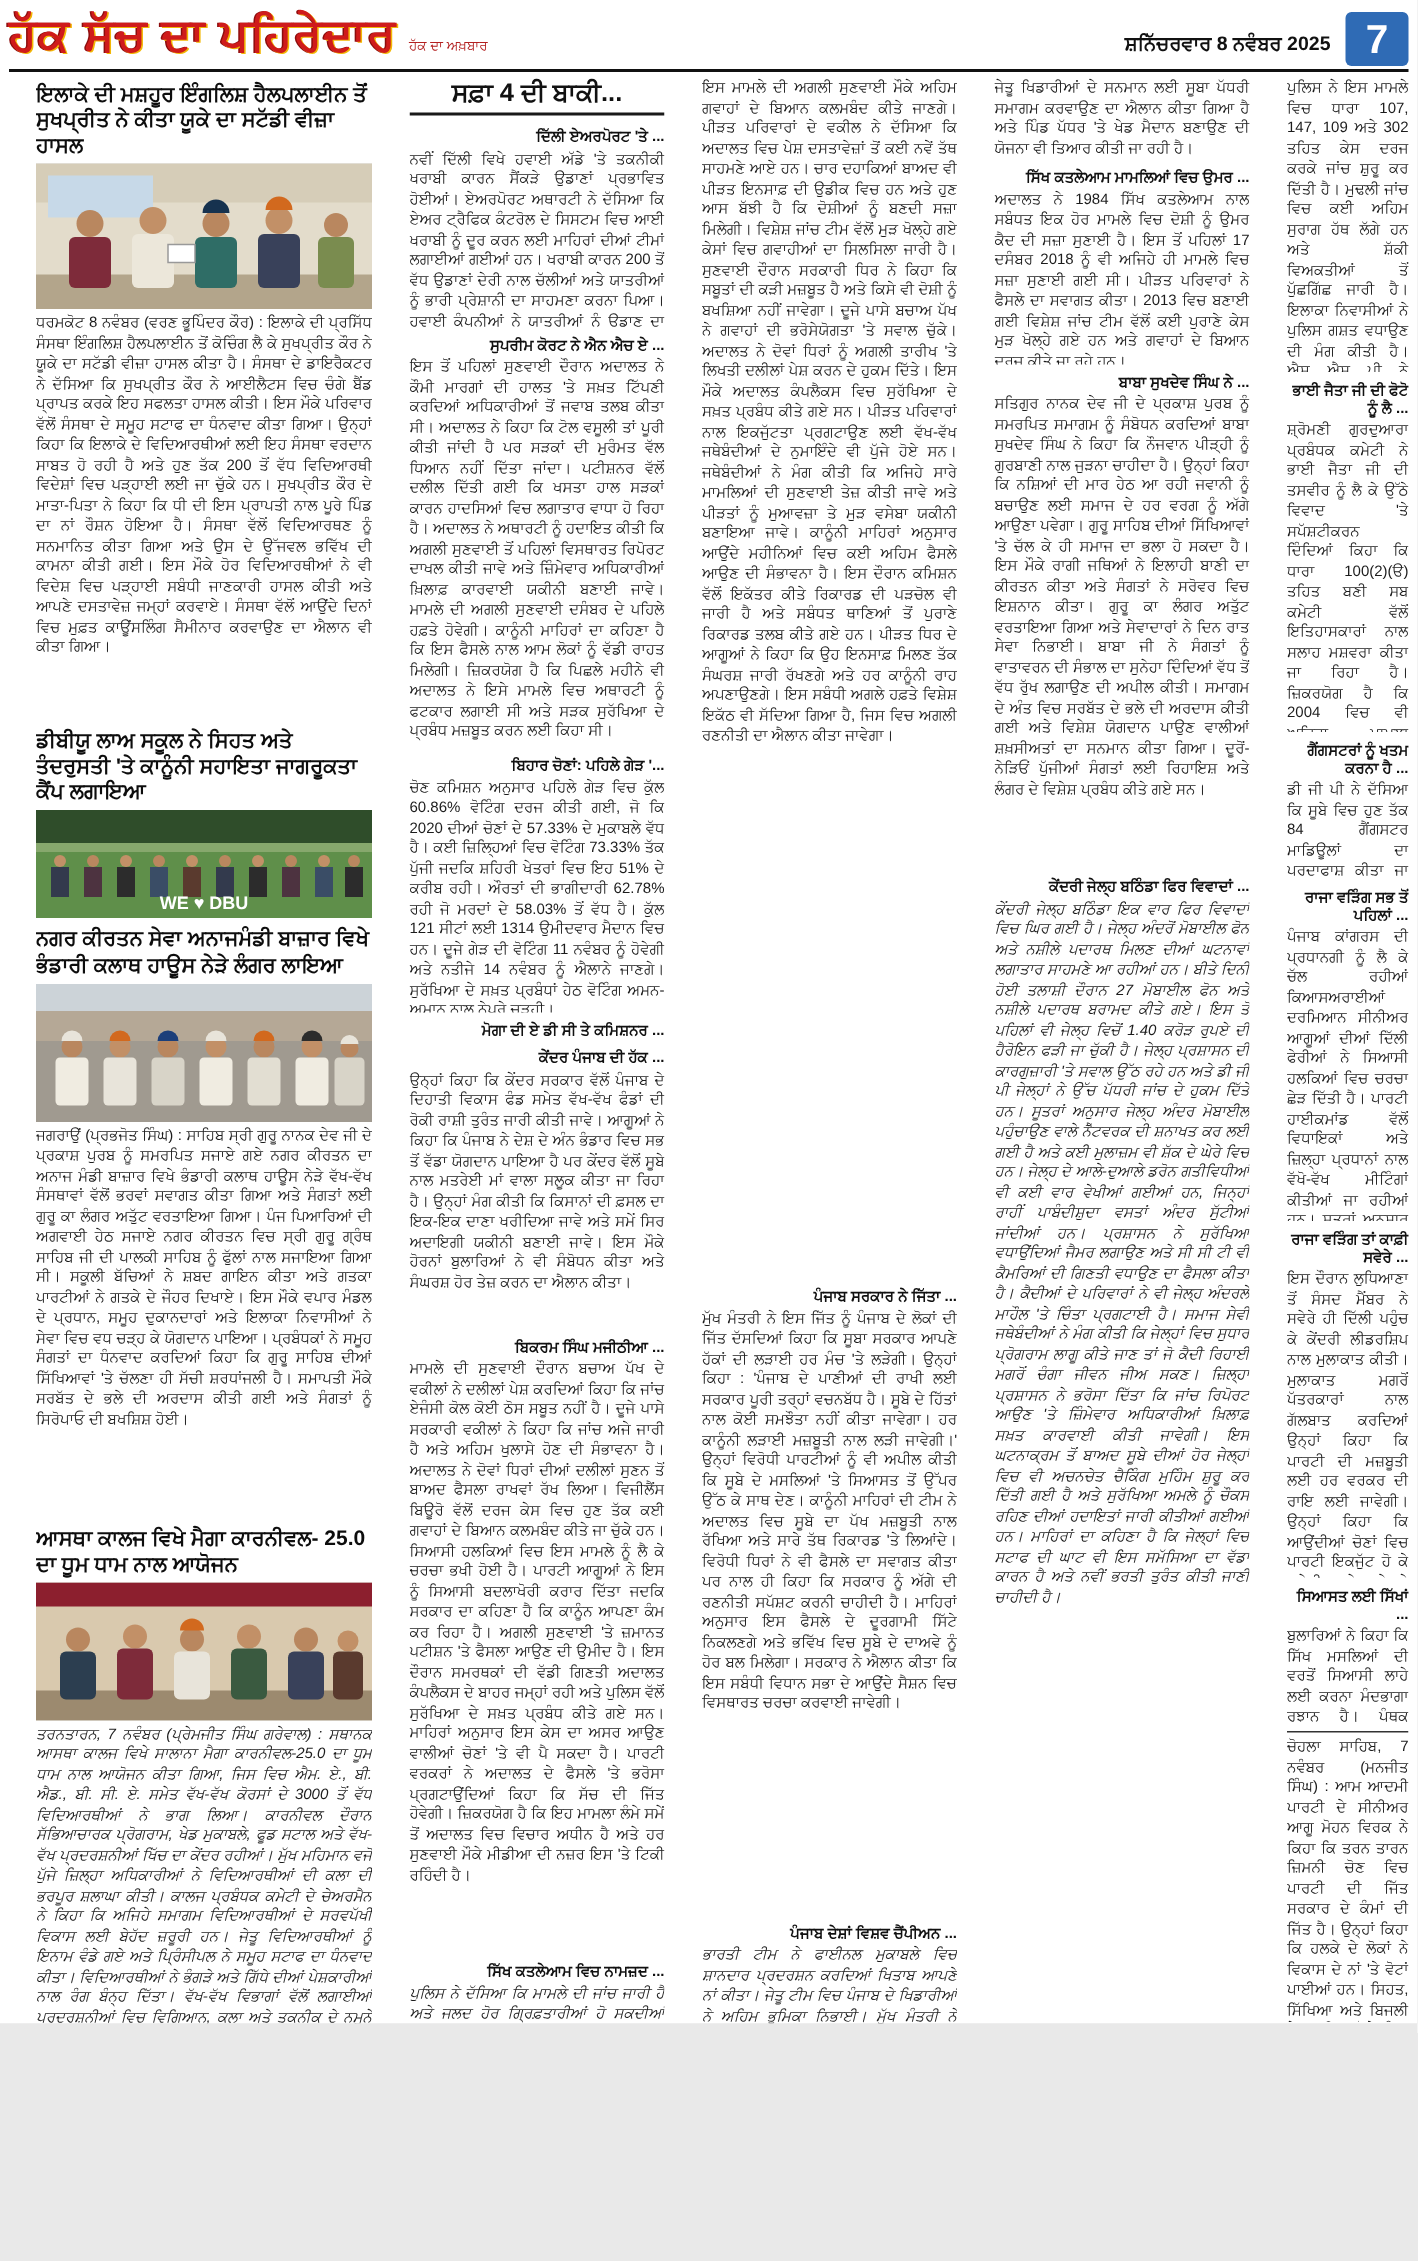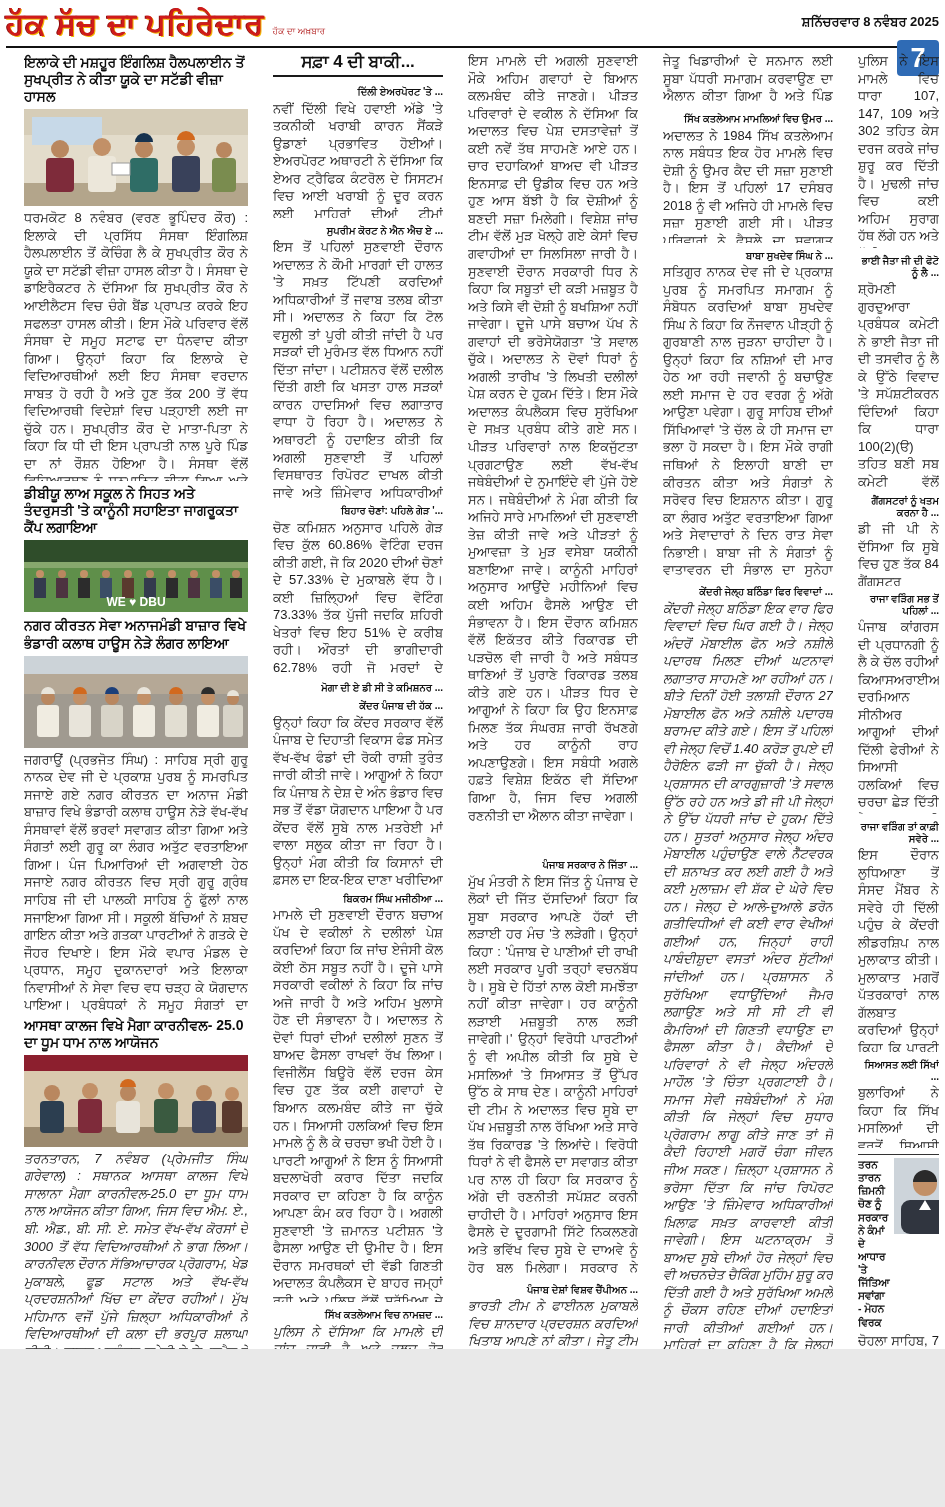--- a/index.html
+++ b/index.html
@@ -6,34 +6,34 @@
   .page{width:945px;height:1349px;background:#fff;margin:0 auto;position:relative;
         box-sizing:border-box;padding:4px 6px;color:#111;
         font-family:"Liberation Sans","DejaVu Sans",sans-serif;overflow:hidden;}
   
   .mast{display:flex;justify-content:space-between;align-items:flex-start;height:42px;
         border-bottom:2px solid #111;margin-bottom:4px;}
   .logo-wrap{display:flex;align-items:baseline;gap:8px;}
   .logo-main{font-size:30px;font-weight:bold;color:#cf1b1b;line-height:40px;
              text-shadow:1px 1px 0 #f2b705, -1px 0 0 #8c0d0d;letter-spacing:1px;}
   .logo-tag{font-size:9px;color:#b32020;font-weight:normal;}
-  .mast-right{display:flex;align-items:flex-end;gap:10px;padding-top:4px;flex-direction:column;}
+  .mast-right{display:flex;align-items:center;gap:10px;padding-top:4px;}
   .date{font-size:13px;font-weight:bold;color:#111;padding-top:6px;}
   .pagebox{width:42px;height:36px;background:#2f6bb5;color:#fff;font-size:27px;font-weight:bold;
            display:flex;align-items:center;justify-content:center;border-radius:4px;}
   
   .content{display:flex;gap:7px;height:1434px;overflow:hidden;}
   .col{display:flex;flex-direction:column;overflow:hidden;height:100%;min-width:0;margin-left:18px;}
   .c1{width:224px;flex:none;}
   .c2,.c3,.c4{width:170px;flex:none;}
   .c5{flex:1;}
   
   .headline{font-weight:bold;font-size:14px;line-height:1.22;margin:2px 0 3px;color:#0d0d0d;}
   .sub{font-weight:bold;font-size:10px;text-align:right;margin:5px 0 2px;line-height:1.15;flex:none;}
-  .bd{font-size:13px;line-height:1.35;text-align:justify;overflow:hidden;margin:0 0 2px;color:#1c1c1c;flex:none;}
+  .bd{font-size:10px;line-height:1.35;text-align:justify;overflow:hidden;margin:0 0 2px;color:#1c1c1c;flex:none;}
   .fill{flex:1 1 auto;font-style:italic;}
   .secthead{font-size:17px;font-weight:bold;text-align:center;border-bottom:2.5px solid #1a1a1a;
             padding-bottom:3px;margin-bottom:4px;flex:none;}
   .photo{display:block;width:100%;margin:1px 0 3px;flex:none;background:#ccc;}
   
   .boxart{border-top:1.5px solid #333;margin-top:4px;padding-top:3px;flex:none;}
   .boxhead-row{display:flex;gap:4px;align-items:flex-start;}
   .boxhead{font-weight:bold;font-size:10.5px;line-height:1.25;flex:1;margin:0 0 3px;}
   .boxphoto{flex:none;}
   .footer{border:1px solid #111;font-size:7.8px;padding:3px 4px;margin-top:3px;
@@ -207,30 +207,20 @@
       <h3 class="sub">ਗੈਂਗਸਟਰਾਂ ਨੂੰ ਖਤਮ ਕਰਨਾ ਹੈ ...</h3>
       <p class="bd" style="height:66px">ਡੀ ਜੀ ਪੀ ਨੇ ਦੱਸਿਆ ਕਿ ਸੂਬੇ ਵਿਚ ਹੁਣ ਤੱਕ 84 ਗੈਂਗਸਟਰ ਮਾਡਿਊਲਾਂ ਦਾ ਪਰਦਾਫਾਸ਼ ਕੀਤਾ ਜਾ ਚੁੱਕਾ ਹੈ ਅਤੇ ਸੰਗਠਿਤ ਅਪਰਾਧ ਖ਼ਿਲਾਫ਼ ਮੁਹਿੰਮ ਹੋਰ ਤੇਜ਼ ਕੀਤੀ ਜਾਵੇਗੀ। ਨਸ਼ਾ ਤਸਕਰਾਂ ਦੀਆਂ ਜਾਇਦਾਦਾਂ ਜ਼ਬਤ ਕਰਨ ਦੀ ਕਾਰਵਾਈ ਵੀ ਜਾਰੀ ਹੈ।</p>
       <h3 class="sub">ਰਾਜਾ ਵੜਿੰਗ ਸਭ ਤੋਂ ਪਹਿਲਾਂ ...</h3>
       <p class="bd" style="height:196px">ਪੰਜਾਬ ਕਾਂਗਰਸ ਦੀ ਪ੍ਰਧਾਨਗੀ ਨੂੰ ਲੈ ਕੇ ਚੱਲ ਰਹੀਆਂ ਕਿਆਸਅਰਾਈਆਂ ਦਰਮਿਆਨ ਸੀਨੀਅਰ ਆਗੂਆਂ ਦੀਆਂ ਦਿੱਲੀ ਫੇਰੀਆਂ ਨੇ ਸਿਆਸੀ ਹਲਕਿਆਂ ਵਿਚ ਚਰਚਾ ਛੇੜ ਦਿੱਤੀ ਹੈ। ਪਾਰਟੀ ਹਾਈਕਮਾਂਡ ਵੱਲੋਂ ਵਿਧਾਇਕਾਂ ਅਤੇ ਜ਼ਿਲ੍ਹਾ ਪ੍ਰਧਾਨਾਂ ਨਾਲ ਵੱਖੋ-ਵੱਖ ਮੀਟਿੰਗਾਂ ਕੀਤੀਆਂ ਜਾ ਰਹੀਆਂ ਹਨ। ਸੂਤਰਾਂ ਅਨੁਸਾਰ ਆਉਂਦੇ ਦਿਨਾਂ ਵਿਚ ਜਥੇਬੰਦਕ ਢਾਂਚੇ ਵਿਚ ਵੱਡਾ ਫੇਰਬਦਲ ਹੋ ਸਕਦਾ ਹੈ। ਕਈ ਆਗੂ ਆਪੋ-ਆਪਣੇ ਸਮਰਥਕਾਂ ਸਮੇਤ ਸਰਗਰਮੀ ਵਧਾ ਚੁੱਕੇ ਹਨ। ਪਾਰਟੀ ਦੇ ਬੁਲਾਰੇ ਨੇ ਕਿਹਾ ਕਿ ਫੈਸਲਾ ਹਾਈਕਮਾਂਡ ਨੇ ਕਰਨਾ ਹੈ ਅਤੇ ਸਾਰੇ ਆਗੂ ਉਸ ਨੂੰ ਪ੍ਰਵਾਨ ਕਰਨਗੇ। ਵਰਕਰਾਂ ਵਿਚ ਵੀ ਨਵੀਂ ਟੀਮ ਨੂੰ ਲੈ ਕੇ ਉਤਸੁਕਤਾ ਬਣੀ ਹੋਈ ਹੈ।</p>
       <h3 class="sub">ਰਾਜਾ ਵੜਿੰਗ ਤਾਂ ਕਾਫ਼ੀ ਸਵੇਰੇ ...</h3>
       <p class="bd" style="height:206px">ਇਸ ਦੌਰਾਨ ਲੁਧਿਆਣਾ ਤੋਂ ਸੰਸਦ ਮੈਂਬਰ ਨੇ ਸਵੇਰੇ ਹੀ ਦਿੱਲੀ ਪਹੁੰਚ ਕੇ ਕੇਂਦਰੀ ਲੀਡਰਸ਼ਿਪ ਨਾਲ ਮੁਲਾਕਾਤ ਕੀਤੀ। ਮੁਲਾਕਾਤ ਮਗਰੋਂ ਪੱਤਰਕਾਰਾਂ ਨਾਲ ਗੱਲਬਾਤ ਕਰਦਿਆਂ ਉਨ੍ਹਾਂ ਕਿਹਾ ਕਿ ਪਾਰਟੀ ਦੀ ਮਜ਼ਬੂਤੀ ਲਈ ਹਰ ਵਰਕਰ ਦੀ ਰਾਇ ਲਈ ਜਾਵੇਗੀ। ਉਨ੍ਹਾਂ ਕਿਹਾ ਕਿ ਆਉਂਦੀਆਂ ਚੋਣਾਂ ਵਿਚ ਪਾਰਟੀ ਇਕਜੁੱਟ ਹੋ ਕੇ ਲੜੇਗੀ ਅਤੇ ਸੂਬੇ ਦੇ ਮੁੱਦਿਆਂ ਨੂੰ ਜ਼ੋਰ-ਸ਼ੋਰ ਨਾਲ ਉਠਾਇਆ ਜਾਵੇਗਾ। ਅੰਦਰੂਨੀ ਖਿੱਚੋਤਾਣ ਦੀਆਂ ਖ਼ਬਰਾਂ ਨੂੰ ਰੱਦ ਕਰਦਿਆਂ ਉਨ੍ਹਾਂ ਕਿਹਾ ਕਿ ਪਾਰਟੀ ਵਿਚ ਕੋਈ ਧੜੇਬੰਦੀ ਨਹੀਂ ਹੈ। ਸਾਰੇ ਆਗੂ ਮਿਲ ਕੇ ਲੋਕਾਂ ਦੇ ਮਸਲੇ ਹੱਲ ਕਰਵਾਉਣ ਲਈ ਯਤਨਸ਼ੀਲ ਹਨ। ਉਨ੍ਹਾਂ ਕੇਂਦਰ ਸਰਕਾਰ 'ਤੇ ਵੀ ਨਿਸ਼ਾਨਾ ਸਾਧਿਆ ਅਤੇ ਕਿਹਾ ਕਿ ਸੂਬੇ ਨਾਲ ਵਿਤਕਰਾ ਬੰਦ ਕੀਤਾ ਜਾਵੇ।</p>
       <h3 class="sub">ਸਿਆਸਤ ਲਈ ਸਿੱਖਾਂ ...</h3>
       <p class="bd" style="height:64px">ਬੁਲਾਰਿਆਂ ਨੇ ਕਿਹਾ ਕਿ ਸਿੱਖ ਮਸਲਿਆਂ ਦੀ ਵਰਤੋਂ ਸਿਆਸੀ ਲਾਹੇ ਲਈ ਕਰਨਾ ਮੰਦਭਾਗਾ ਰੁਝਾਨ ਹੈ। ਪੰਥਕ ਮਸਲਿਆਂ 'ਤੇ ਸਾਰੀਆਂ ਧਿਰਾਂ ਨੂੰ ਇਕਜੁੱਟ ਹੋ ਕੇ ਪਹਿਰਾ ਦੇਣਾ ਚਾਹੀਦਾ ਹੈ।</p>
 
       <div class="boxart">
-        <div class="boxhead-row">
-          <h3 class="boxhead">ਤਰਨ ਤਾਰਨ ਜ਼ਿਮਨੀ ਚੋਣ ਨੂੰ ਸਰਕਾਰ ਨੇ ਕੰਮਾਂ ਦੇ ਆਧਾਰ 'ਤੇ ਜਿੱਤਿਆ ਸਵਾਂਗਾ - ਮੋਹਨ ਵਿਰਕ</h3>
-          <svg class="boxphoto" width="62" height="76" viewBox="0 0 62 76">
-            <rect width="62" height="76" fill="#cdd4da"></rect>
-            <circle cx="31" cy="26" r="12" fill="#c29067"></circle>
-            <path d="M19 24 a12 12 0 0 1 24 0 z" fill="#2a2a2a"></path>
-            <rect x="7" y="42" width="48" height="34" rx="9" fill="#30353f"></rect>
-            <polygon points="31,42 25,52 37,52" fill="#ffffff"></polygon>
-          </svg>
-        </div>
         <p class="bd" style="height:190px">ਚੋਹਲਾ ਸਾਹਿਬ, 7 ਨਵੰਬਰ (ਮਨਜੀਤ ਸਿੰਘ) : ਆਮ ਆਦਮੀ ਪਾਰਟੀ ਦੇ ਸੀਨੀਅਰ ਆਗੂ ਮੋਹਨ ਵਿਰਕ ਨੇ ਕਿਹਾ ਕਿ ਤਰਨ ਤਾਰਨ ਜ਼ਿਮਨੀ ਚੋਣ ਵਿਚ ਪਾਰਟੀ ਦੀ ਜਿੱਤ ਸਰਕਾਰ ਦੇ ਕੰਮਾਂ ਦੀ ਜਿੱਤ ਹੈ। ਉਨ੍ਹਾਂ ਕਿਹਾ ਕਿ ਹਲਕੇ ਦੇ ਲੋਕਾਂ ਨੇ ਵਿਕਾਸ ਦੇ ਨਾਂ 'ਤੇ ਵੋਟਾਂ ਪਾਈਆਂ ਹਨ। ਸਿਹਤ, ਸਿੱਖਿਆ ਅਤੇ ਬਿਜਲੀ ਖੇਤਰ ਵਿਚ ਹੋਏ ਕੰਮਾਂ ਦੀ ਚਰਚਾ ਘਰ-ਘਰ ਹੋਈ ਹੈ। ਉਨ੍ਹਾਂ ਵਿਰੋਧੀਆਂ 'ਤੇ ਨਿਸ਼ਾਨਾ ਸਾਧਦਿਆਂ ਕਿਹਾ ਕਿ ਲੋਕ ਹੁਣ ਗੁੰਮਰਾਹ ਨਹੀਂ ਹੁੰਦੇ। ਆਉਣ ਵਾਲੇ ਸਮੇਂ ਵਿਚ ਹਲਕੇ ਦੇ ਹਰ ਪਿੰਡ ਵਿਚ ਵਿਕਾਸ ਕਾਰਜ ਹੋਰ ਤੇਜ਼ ਕੀਤੇ ਜਾਣਗੇ। ਇਸ ਮੌਕੇ ਵੱਡੀ ਗਿਣਤੀ ਵਿਚ ਪਾਰਟੀ ਵਰਕਰ ਹਾਜ਼ਰ ਸਨ।</p>
       </div>
 
       <div class="boxart">
         <div class="boxhead-row">
           <div style="flex:1;min-width:0;">
             <h3 class="boxhead" style="font-size:10px">ਵਿਸ਼ਵ ਡਾਇਬਟੀਜ਼ ਦਿਵਸ 'ਤੇ ਮਾਹਿਰਾਂ ਨੇ ਸਿਹਤਮੰਦ ਭੋਜਨ ਦੀ ਮਹੱਤਤਾ 'ਤੇ ਜ਼ੋਰ ਦਿੱਤਾ</h3>
             <p class="bd" style="height:52px">ਚੰਡੀਗੜ੍ਹ, 7 ਨਵੰਬਰ : ਵਿਸ਼ਵ ਡਾਇਬਟੀਜ਼ ਦਿਵਸ ਮੌਕੇ ਸਿਹਤ ਮਾਹਿਰਾਂ ਨੇ ਸੰਤੁਲਿਤ ਖੁਰਾਕ ਅਤੇ ਕਸਰਤ ਨੂੰ ਰੋਜ਼ਾਨਾ ਜੀਵਨ ਦਾ ਹਿੱਸਾ ਬਣਾਉਣ ਦੀ ਸਲਾਹ ਦਿੱਤੀ।</p>
           </div>
           <svg class="boxphoto" width="74" height="94" viewBox="0 0 74 94">

